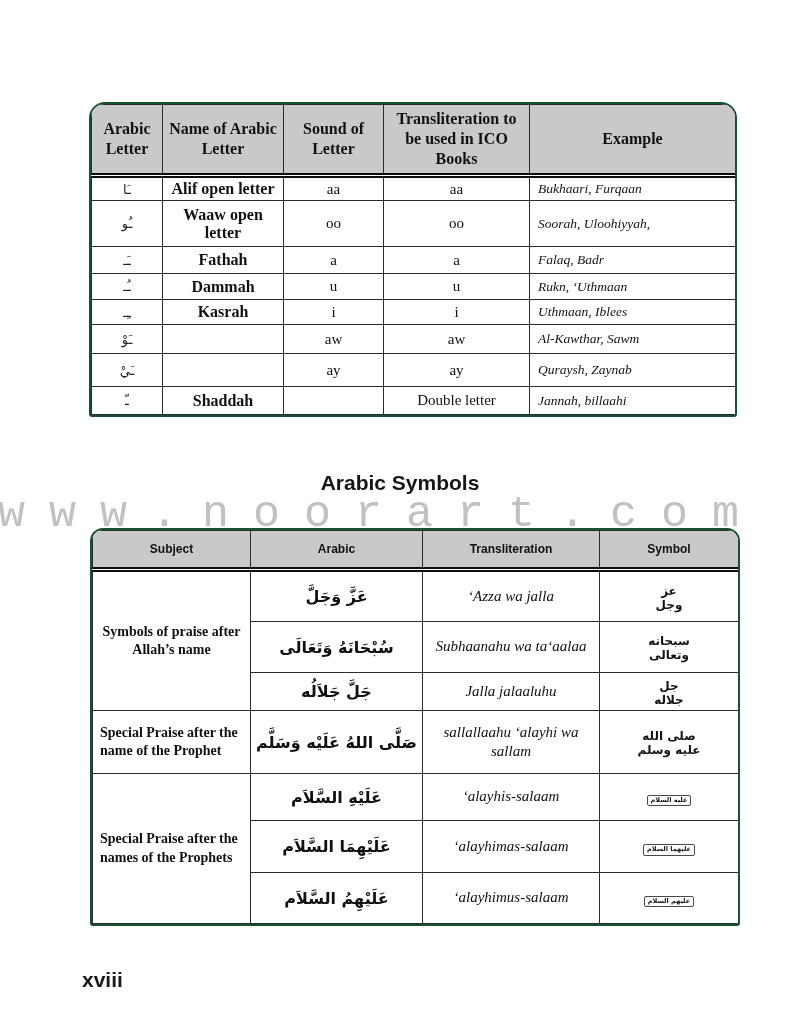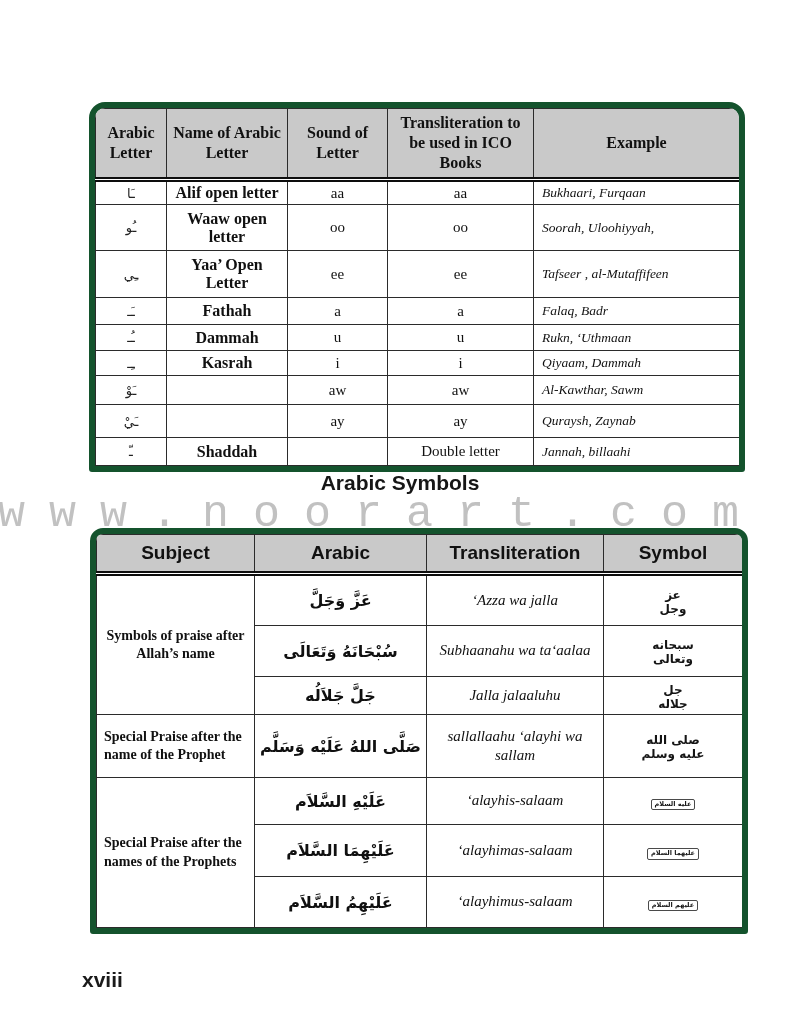--- a/index.html
+++ b/index.html
@@ -3,34 +3,34 @@
 <meta charset="utf-8">
 <style>
   html,body { margin:0; padding:0; }
   body {
     width:800px; height:1035px; background:#ffffff; position:relative;
     font-family:"Liberation Serif", serif; color:#111; overflow:hidden;
   }
 
   
   .tbl-wrap {
-    position:absolute; border:6px solid #14532d; background:#fff; overflow:hidden;
+    position:absolute; border:2px solid #14532d; background:#fff; overflow:hidden;
   }
   .tbl1 { left:89px;  top:102px; width:644px; border-radius:16px 16px 3px 3px; }
   .tbl2 { left:90px;  top:528px; width:646px; border-radius:13px 13px 3px 3px; }
 
   table { border-collapse:collapse; width:100%; table-layout:fixed; }
   th, td { border:1px solid #2b2b2b; padding:1px 4px; overflow:hidden; vertical-align:middle; }
 
   thead th {
     background:#c9c9c9; font-weight:bold; text-align:center;
     border-bottom:5px double #0d0d0d;
   }
   .tbl1 thead th { font-family:"Liberation Serif", serif; font-size:16px; height:66px; line-height:1.25; }
-  .tbl2 thead th { font-family:"Liberation Sans", sans-serif;  font-size:19px; height:34px; }
+  .tbl2 thead th { font-family:"Liberation Sans", sans-serif;  font-size:12px; height:34px; }
 
   
   .tbl1 td { text-align:center; }
   .tbl1 .ar  { font-family:"DejaVu Sans", sans-serif; font-size:13px; color:#222; }
   .tbl1 .nm  { font-weight:bold; font-size:16px; }
   .tbl1 .nm .it { }
   .tbl1 .snd { font-size:15px; }
   .tbl1 .ex  { text-align:left; padding-left:8px; font-style:italic; font-size:13.5px; }
 
   
@@ -100,47 +100,40 @@
         <td class="snd">aa</td>
         <td class="ex">Bukhaari, Furqaan</td>
       </tr>
       <tr style="height:46px">
         <td class="ar">ـُو</td>
         <td class="nm"><span class="it">Waaw</span><span> open letter</span></td>
         <td class="snd">oo</td>
         <td class="snd">oo</td>
         <td class="ex">Soorah,  Uloohiyyah,</td>
       </tr>
-      <tr style="height:47px">
-        <td class="ar">ـِي</td>
-        <td class="nm"><span class="it">Yaa’</span><span> Open Letter</span></td>
-        <td class="snd">ee</td>
-        <td class="snd">ee</td>
-        <td class="ex">Tafseer , al-Mutaffifeen</td>
-      </tr>
       <tr style="height:27px">
         <td class="ar">ـَـ</td>
         <td class="nm"><span class="it">Fathah</span><span></span></td>
         <td class="snd">a</td>
         <td class="snd">a</td>
         <td class="ex">Falaq, Badr</td>
       </tr>
       <tr style="height:26px">
         <td class="ar">ـُـ</td>
         <td class="nm"><span class="it">Dammah</span><span></span></td>
         <td class="snd">u</td>
         <td class="snd">u</td>
         <td class="ex">Rukn,  ‘Uthmaan</td>
       </tr>
       <tr style="height:25px">
         <td class="ar">ـِـ</td>
         <td class="nm"><span class="it">Kasrah</span><span></span></td>
         <td class="snd">i</td>
         <td class="snd">i</td>
-        <td class="ex">Qiyaam, Dammah</td>
+        <td class="ex">Uthmaan, Iblees</td>
       </tr>
       <tr style="height:29px">
         <td class="ar">ـَوْ</td>
         <td class="nm"><span class="it"></span><span></span></td>
         <td class="snd">aw</td>
         <td class="snd">aw</td>
         <td class="ex">Al-Kawthar, Sawm</td>
       </tr>
       <tr style="height:33px">
         <td class="ar">ـَيْ</td>

